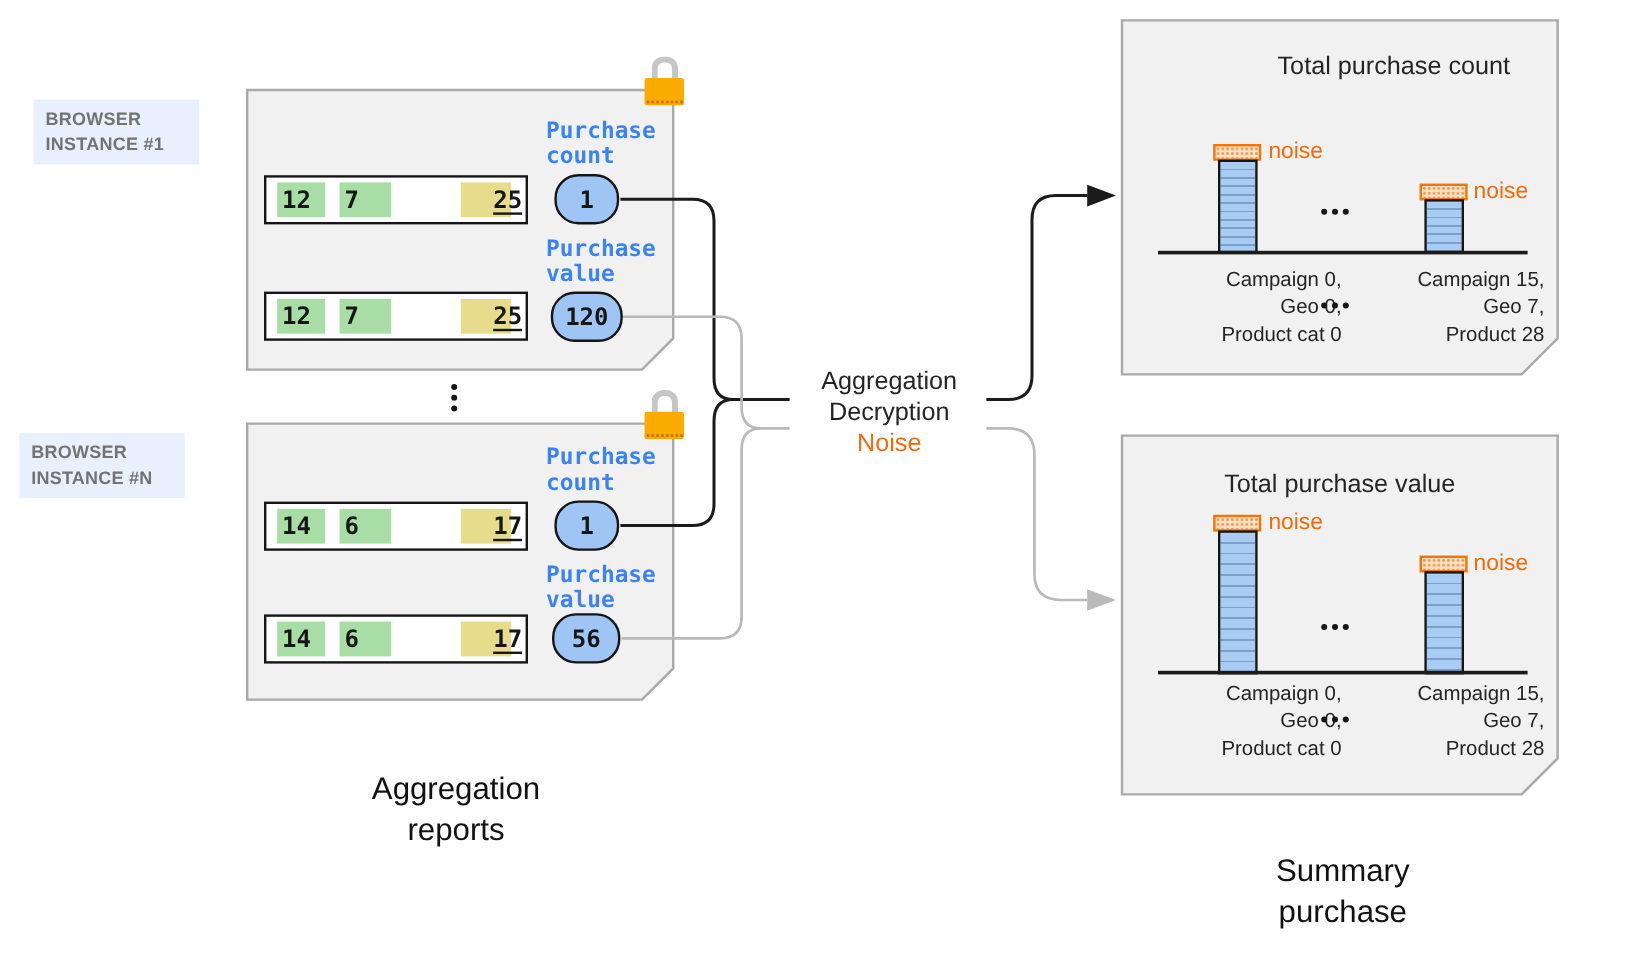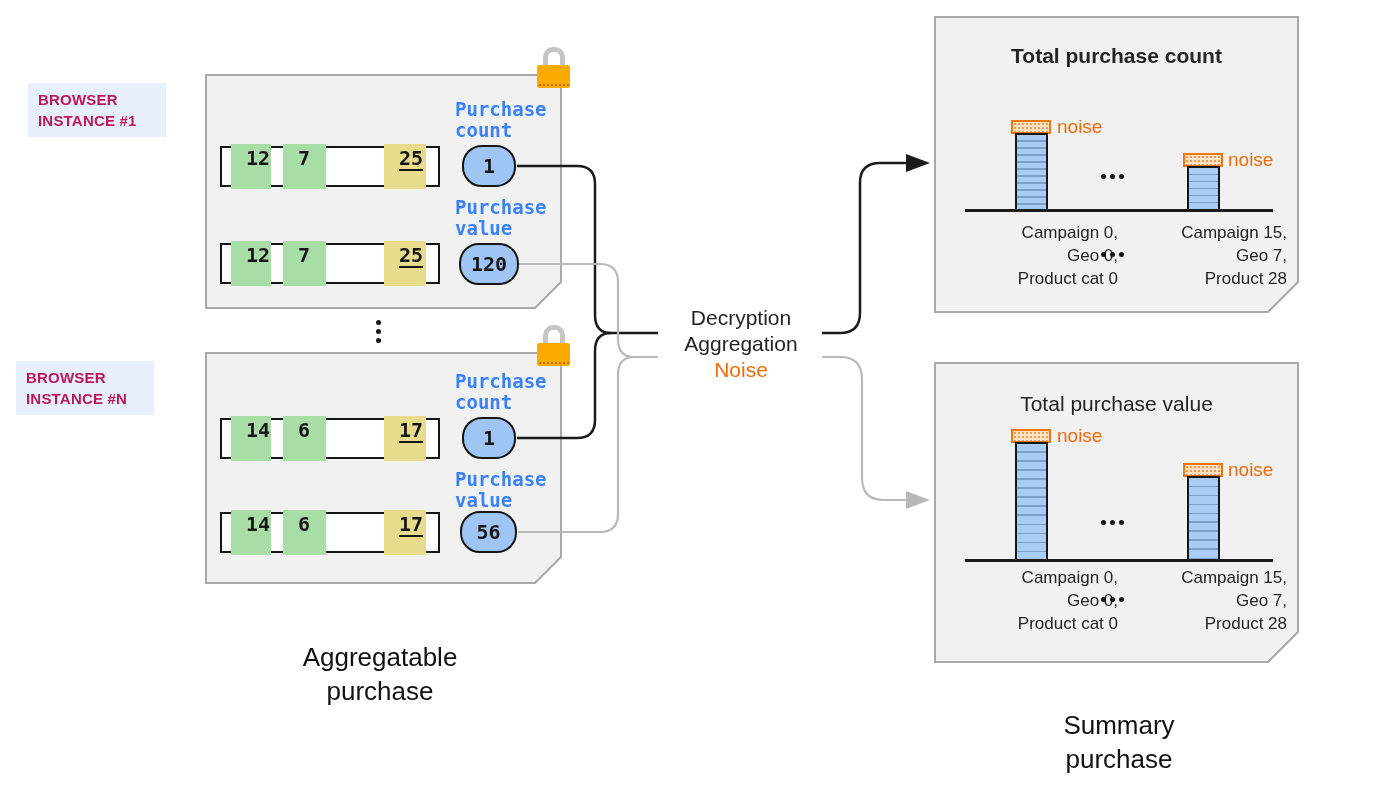--- a/index.html
+++ b/index.html
@@ -2,31 +2,31 @@
 <html><head>
 <meta charset="utf-8">
 <style>
   html,body{margin:0;padding:0;background:#ffffff;}
   #canvas{position:relative;width:1374px;height:798px;background:#fff;overflow:hidden;
           font-family:"Liberation Sans",sans-serif;}
   .abs{position:absolute;}
   svg#shapes{position:absolute;left:0;top:0;}
 
   
-  .instance-label{background:#e7f0fc;color:#be185d;font-weight:bold;font-size:15px;
+  .instance-label{background:#e7f0fc;color:#737373;font-weight:bold;font-size:15px;
     line-height:21px;padding:6px 10px;width:118px;letter-spacing:.2px;}
 
   
   .report-row{background:#fff;border:2.5px solid #151515;display:flex;align-items:center;
     width:220px;height:41px;padding:0 12px 0 9px;box-sizing:border-box;}
-  .chip{height:45px;font-family:"DejaVu Sans Mono",monospace;font-weight:bold;font-size:20px;
-    line-height:29px;color:#161616;padding:0 15px;box-sizing:border-box;}
+  .chip{height:29px;font-family:"DejaVu Sans Mono",monospace;font-weight:bold;font-size:20px;
+    line-height:29px;color:#161616;padding:0 4px;box-sizing:border-box;}
   .chip-green{background:#a9dda6;}
   .chip-yellow{background:#e7dc8b;margin-left:auto;}
-  .chip-yellow span{text-decoration:underline;text-decoration-thickness:2px;text-underline-offset:4px;}
+  .chip-yellow span{text-decoration:underline;text-decoration-thickness:2px;text-underline-offset:4px;margin-left:23px;}
 
   
   .pc-label{font-family:"DejaVu Sans Mono",monospace;font-weight:bold;font-size:19px;
     line-height:21px;color:#3b82f6;width:106px;}
   .bubble{background:#9ec5f3;border:2.5px solid #151515;border-radius:20px;display:flex;
     align-items:center;justify-content:center;font-family:"DejaVu Sans Mono",monospace;
     font-weight:bold;font-size:20px;color:#161616;box-sizing:border-box;}
 
   
   .lock{width:34px;}
@@ -126,26 +126,26 @@
     <div class="chip chip-yellow" style="width:42px;"><span>17</span></div>
   </div>
   <div class="abs bubble" style="left:460px;top:511px;width:57px;height:42px;">56</div>
 
   <div class="abs lock" style="left:537px;top:325px;">
     <div class="shackle"></div>
     <div class="body"></div>
   </div>
 
   <div class="abs pipeline" style="left:655px;top:305px;">
+    <div>Aggregation</div>
     <div>Decryption</div>
-    <div>Aggregation</div>
     <div class="noise-line">Noise</div>
   </div>
 
-  <div class="abs sum-title" style="left:935px;top:44px;font-weight:bold;">Total purchase count</div>
+  <div class="abs sum-title" style="left:980px;top:44px;">Total purchase count</div>
   <div class="abs noise-cap" style="left:1011px;top:120px;width:40px;height:14px;"></div>
   <div class="abs bar" style="left:1015px;top:133px;width:33px;height:78px;"></div>
   <div class="abs noise-lab" style="left:1057px;top:116px;">noise</div>
   <div class="abs hdots" style="left:1101px;top:174px;">
     <div class="dot"></div>
       <div class="dot"></div>
       <div class="dot"></div>
   </div>
   <div class="abs noise-cap" style="left:1183px;top:153px;width:40px;height:14px;"></div>
   <div class="abs bar" style="left:1187px;top:166px;width:33px;height:45px;"></div>
@@ -189,16 +189,16 @@
     <div class="dot"></div>
       <div class="dot"></div>
       <div class="dot"></div>
   </div>
   <div class="abs cat" style="left:1117px;top:566px;">
     <div>Campaign 15,</div>
     <div>Geo 7,</div>
     <div>Product 28</div>
   </div>
 
-  <div class="abs caption" style="left:278px;top:640px;">Aggregatable purchase</div>
+  <div class="abs caption" style="left:278px;top:640px;">Aggregation reports</div>
   <div class="abs caption" style="left:1017px;top:708px;">Summary purchase</div>
 
 </div>
 
 </body></html>

